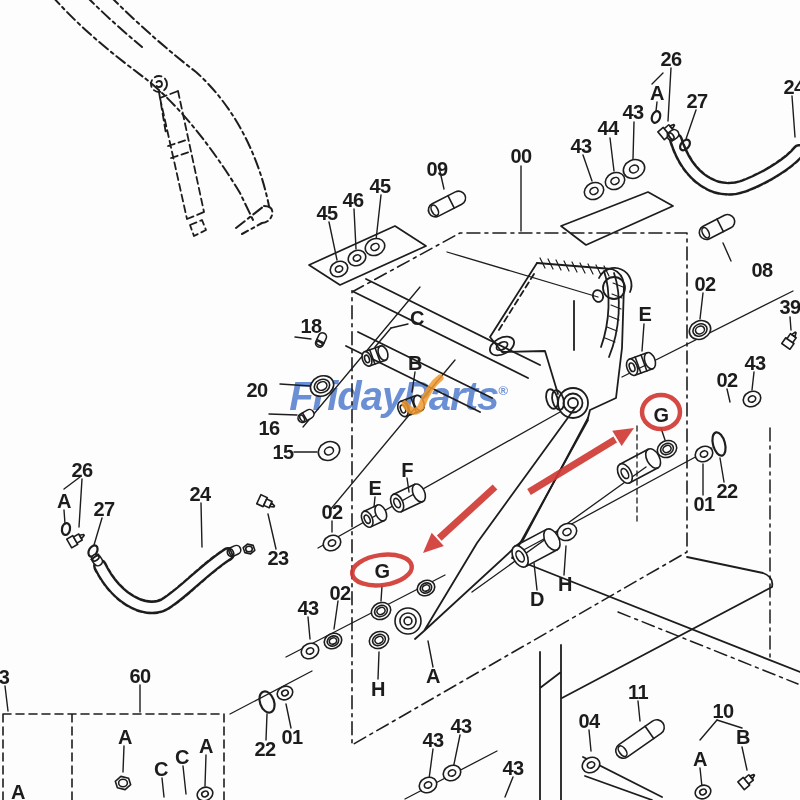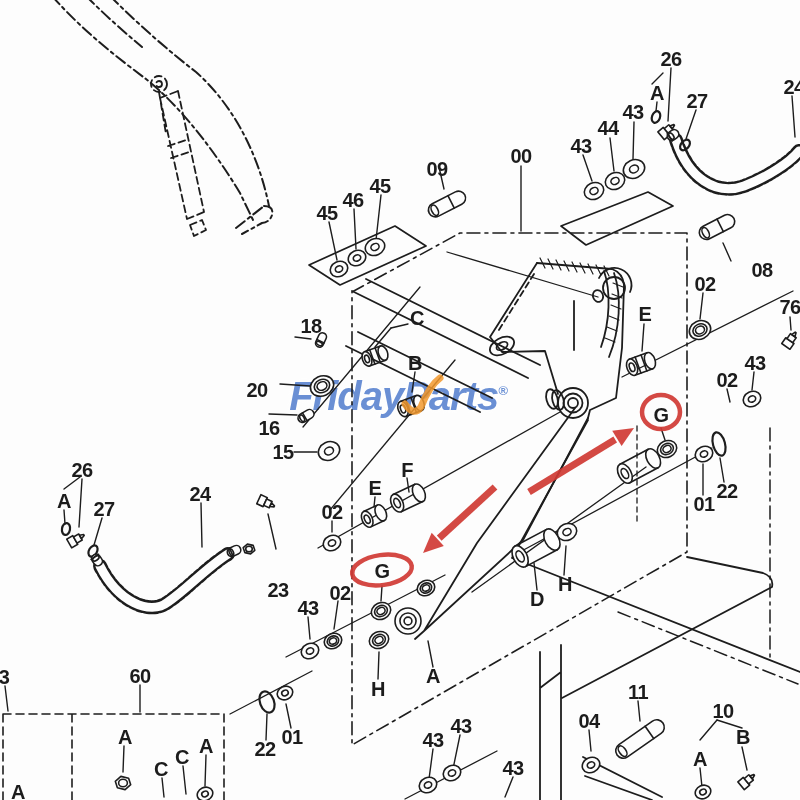--- a/index.html
+++ b/index.html
@@ -442,21 +442,21 @@
       <div class="lbl" style="left: 521px; top: 156px;">00</div>
       <div class="lbl" style="left: 581px; top: 146px;">43</div>
       <div class="lbl" style="left: 608px; top: 128px;">44</div>
       <div class="lbl" style="left: 633px; top: 112px;">43</div>
       <div class="lbl" style="left: 671px; top: 59px;">26</div>
       <div class="lbl" style="left: 657px; top: 93px;">A</div>
       <div class="lbl" style="left: 697px; top: 101px;">27</div>
       <div class="lbl" style="left: 794px; top: 87px;">24</div>
       <div class="lbl" style="left: 762px; top: 270px;">08</div>
       <div class="lbl" style="left: 705px; top: 284px;">02</div>
-      <div class="lbl" style="left: 790px; top: 307px;">76</div>
+      <div class="lbl" style="left: 790px; top: 307px;">39</div>
       <div class="lbl" style="left: 284px; top: 326px; margin-left: 27px;">18</div>
       <div class="lbl" style="left: 417px; top: 318px;">C</div>
       <div class="lbl" style="left: 415px; top: 363px;">B</div>
       <div class="lbl" style="left: 269px; top: 384px; margin-top: 44px;">16</div>
       <div class="lbl" style="left: 257px; top: 390px;">20</div>
       <div class="lbl" style="left: 283px; top: 452px;">15</div>
       <div class="lbl" style="left: 645px; top: 314px;">E</div>
       <div class="lbl" style="left: 727px; top: 380px;">02</div>
       <div class="lbl" style="left: 755px; top: 363px;">43</div>
       <div class="lbl" style="left: 661px; top: 415px;">G</div>
@@ -469,21 +469,21 @@
       <div class="lbl" style="left: 340px; top: 593px;">02</div>
       <div class="lbl" style="left: 308px; top: 608px;">43</div>
       <div class="lbl" style="left: 378px; top: 689px;">H</div>
       <div class="lbl" style="left: 433px; top: 676px;">A</div>
       <div class="lbl" style="left: 537px; top: 599px;">D</div>
       <div class="lbl" style="left: 565px; top: 584px;">H</div>
       <div class="lbl" style="left: 82px; top: 470px;">26</div>
       <div class="lbl" style="left: 64px; top: 501px;">A</div>
       <div class="lbl" style="left: 104px; top: 509px;">27</div>
       <div class="lbl" style="left: 200px; top: 494px;">24</div>
-      <div class="lbl" style="left: 278px; top: 558px; margin-top: 32px;">23</div>
+      <div class="lbl" style="left: 278px; top: 558px;">23</div>
       <div class="lbl" style="left: 4px; top: 677px;">3</div>
       <div class="lbl" style="left: 140px; top: 676px;">60</div>
       <div class="lbl" style="left: 125px; top: 737px;">A</div>
       <div class="lbl" style="left: 161px; top: 769px;">C</div>
       <div class="lbl" style="left: 182px; top: 757px;">C</div>
       <div class="lbl" style="left: 206px; top: 746px;">A</div>
       <div class="lbl" style="left: 18px; top: 792px;">A</div>
       <div class="lbl" style="left: 265px; top: 749px;">22</div>
       <div class="lbl" style="left: 292px; top: 737px;">01</div>
       <div class="lbl" style="left: 433px; top: 740px;">43</div>

